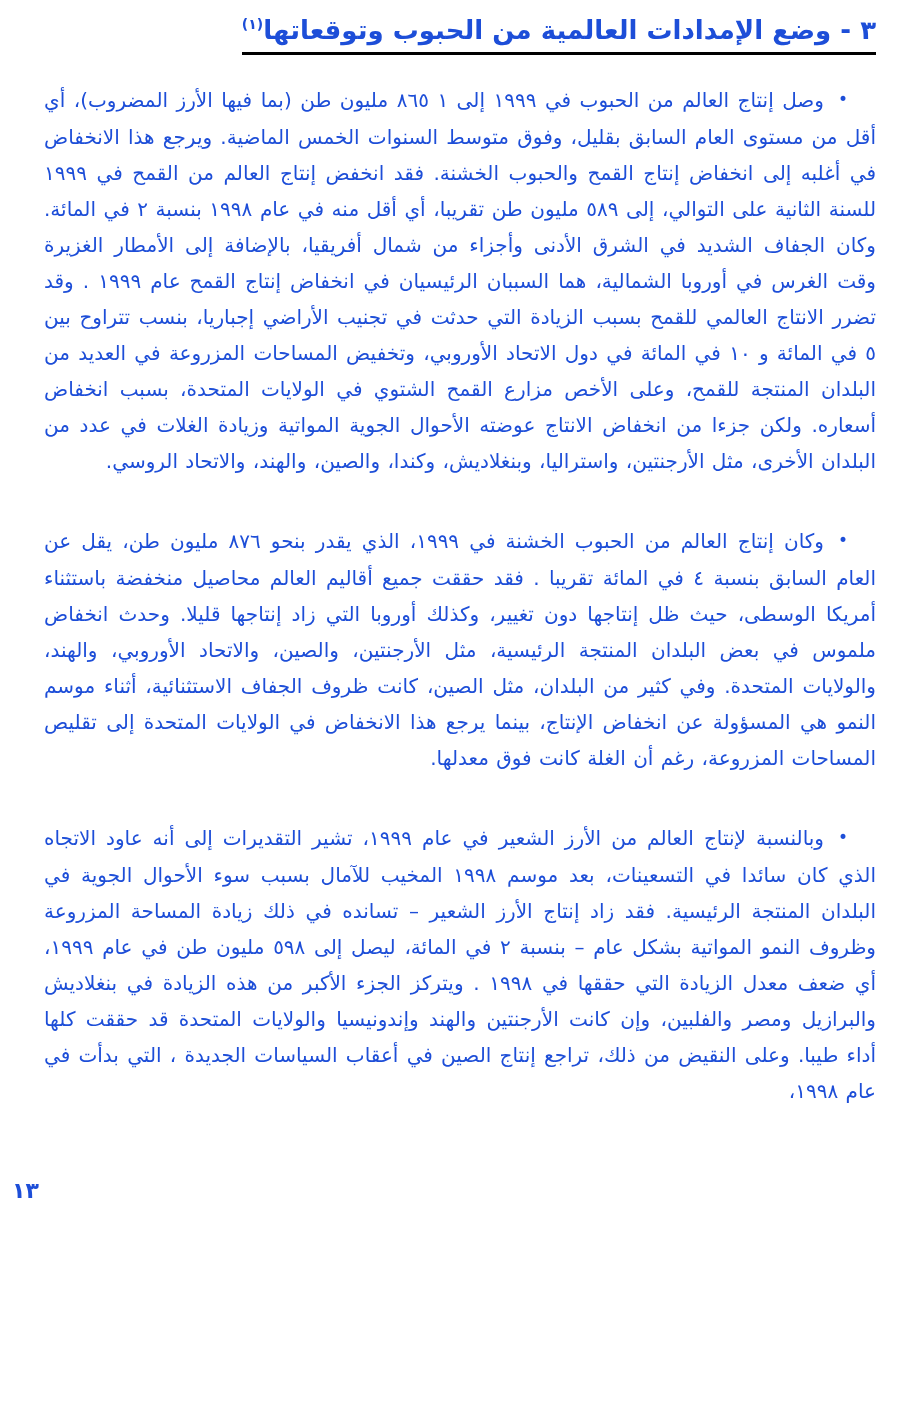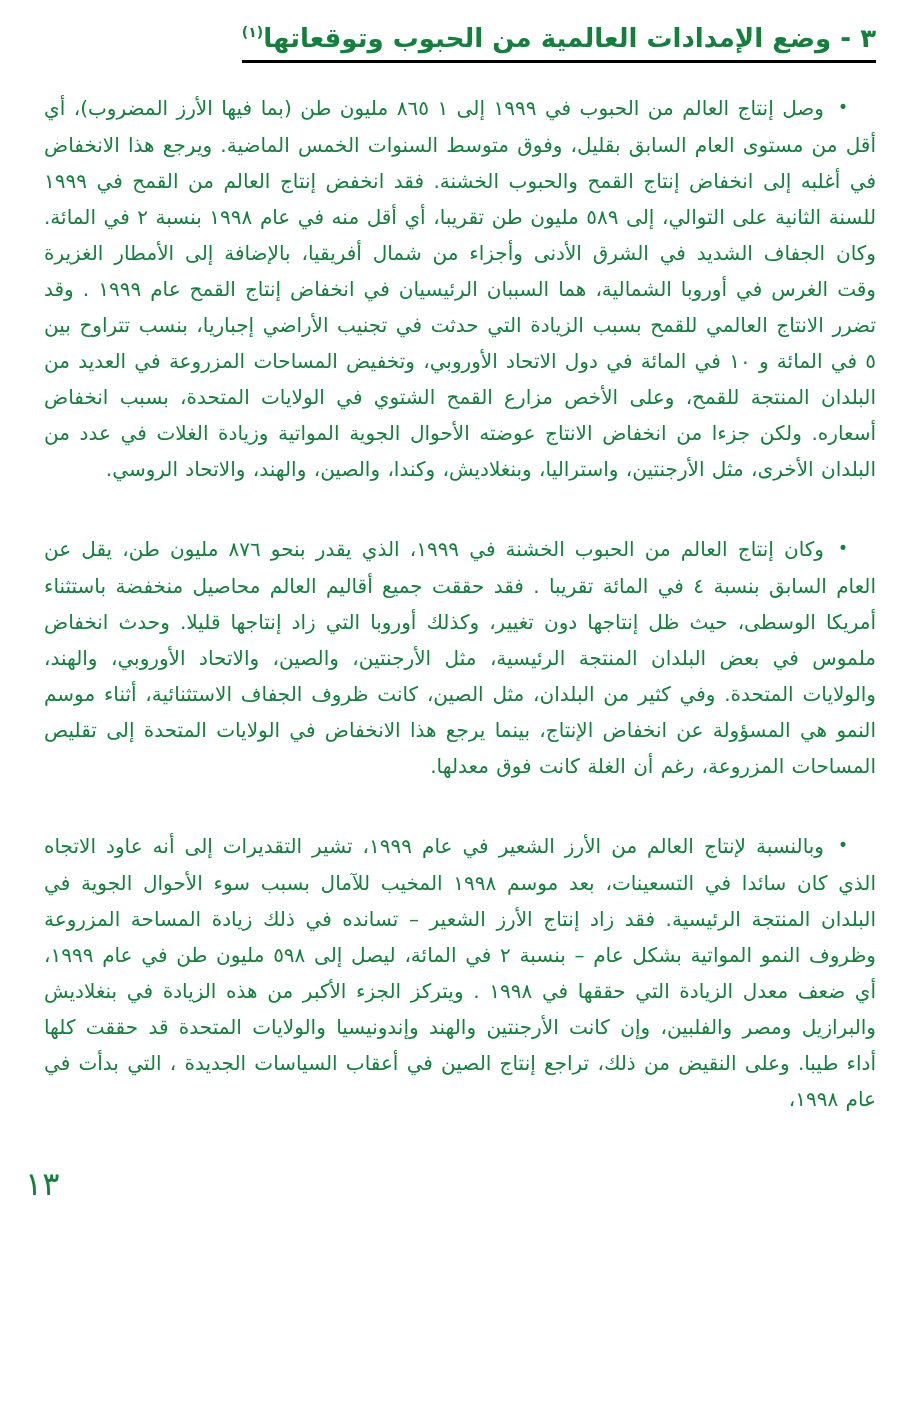--- a/index.html
+++ b/index.html
@@ -5,25 +5,25 @@
   html, body {
     margin: 0;
     padding: 0;
     background: #ffffff;
   }
   .page {
     position: relative;
     width: 900px;
     height: 1207px;
     background: #ffffff;
-    color: #15803d;
+    color: #1d4ed8;
     direction: rtl;
     font-family: "DejaVu Sans", sans-serif;
     box-sizing: border-box;
-    padding: 18px 24px 0 44px;
+    padding: 10px 24px 0 44px;
     overflow: hidden;
   }
   .doc-title {
     font-size: 26px;
     font-weight: bold;
     margin: 2px 0 34px 0;
     line-height: 1.4;
   }
   .title-underline {
     border-bottom: 3px solid #000000;
@@ -45,23 +45,23 @@
   .bullet {
     display: inline-block;
     font-size: 17px;
     margin-left: 14px;
     transform: translateY(-2px);
     text-indent: 0;
   }
   .page-number {
     position: absolute;
     bottom: 4px;
-    left: 25px;
-    font-size: 32px;
-    font-weight: normal;
+    left: 12px;
+    font-size: 22px;
+    font-weight: bold;
     direction: rtl;
   }
 </style>
 </head>
 <body>
 
 <div class="page">
 
   <h1 class="doc-title">
     <span class="title-underline"><span>٣ - وضع الإمدادات العالمية من الحبوب وتوقعاتها</span><sup>(١)</sup></span>

